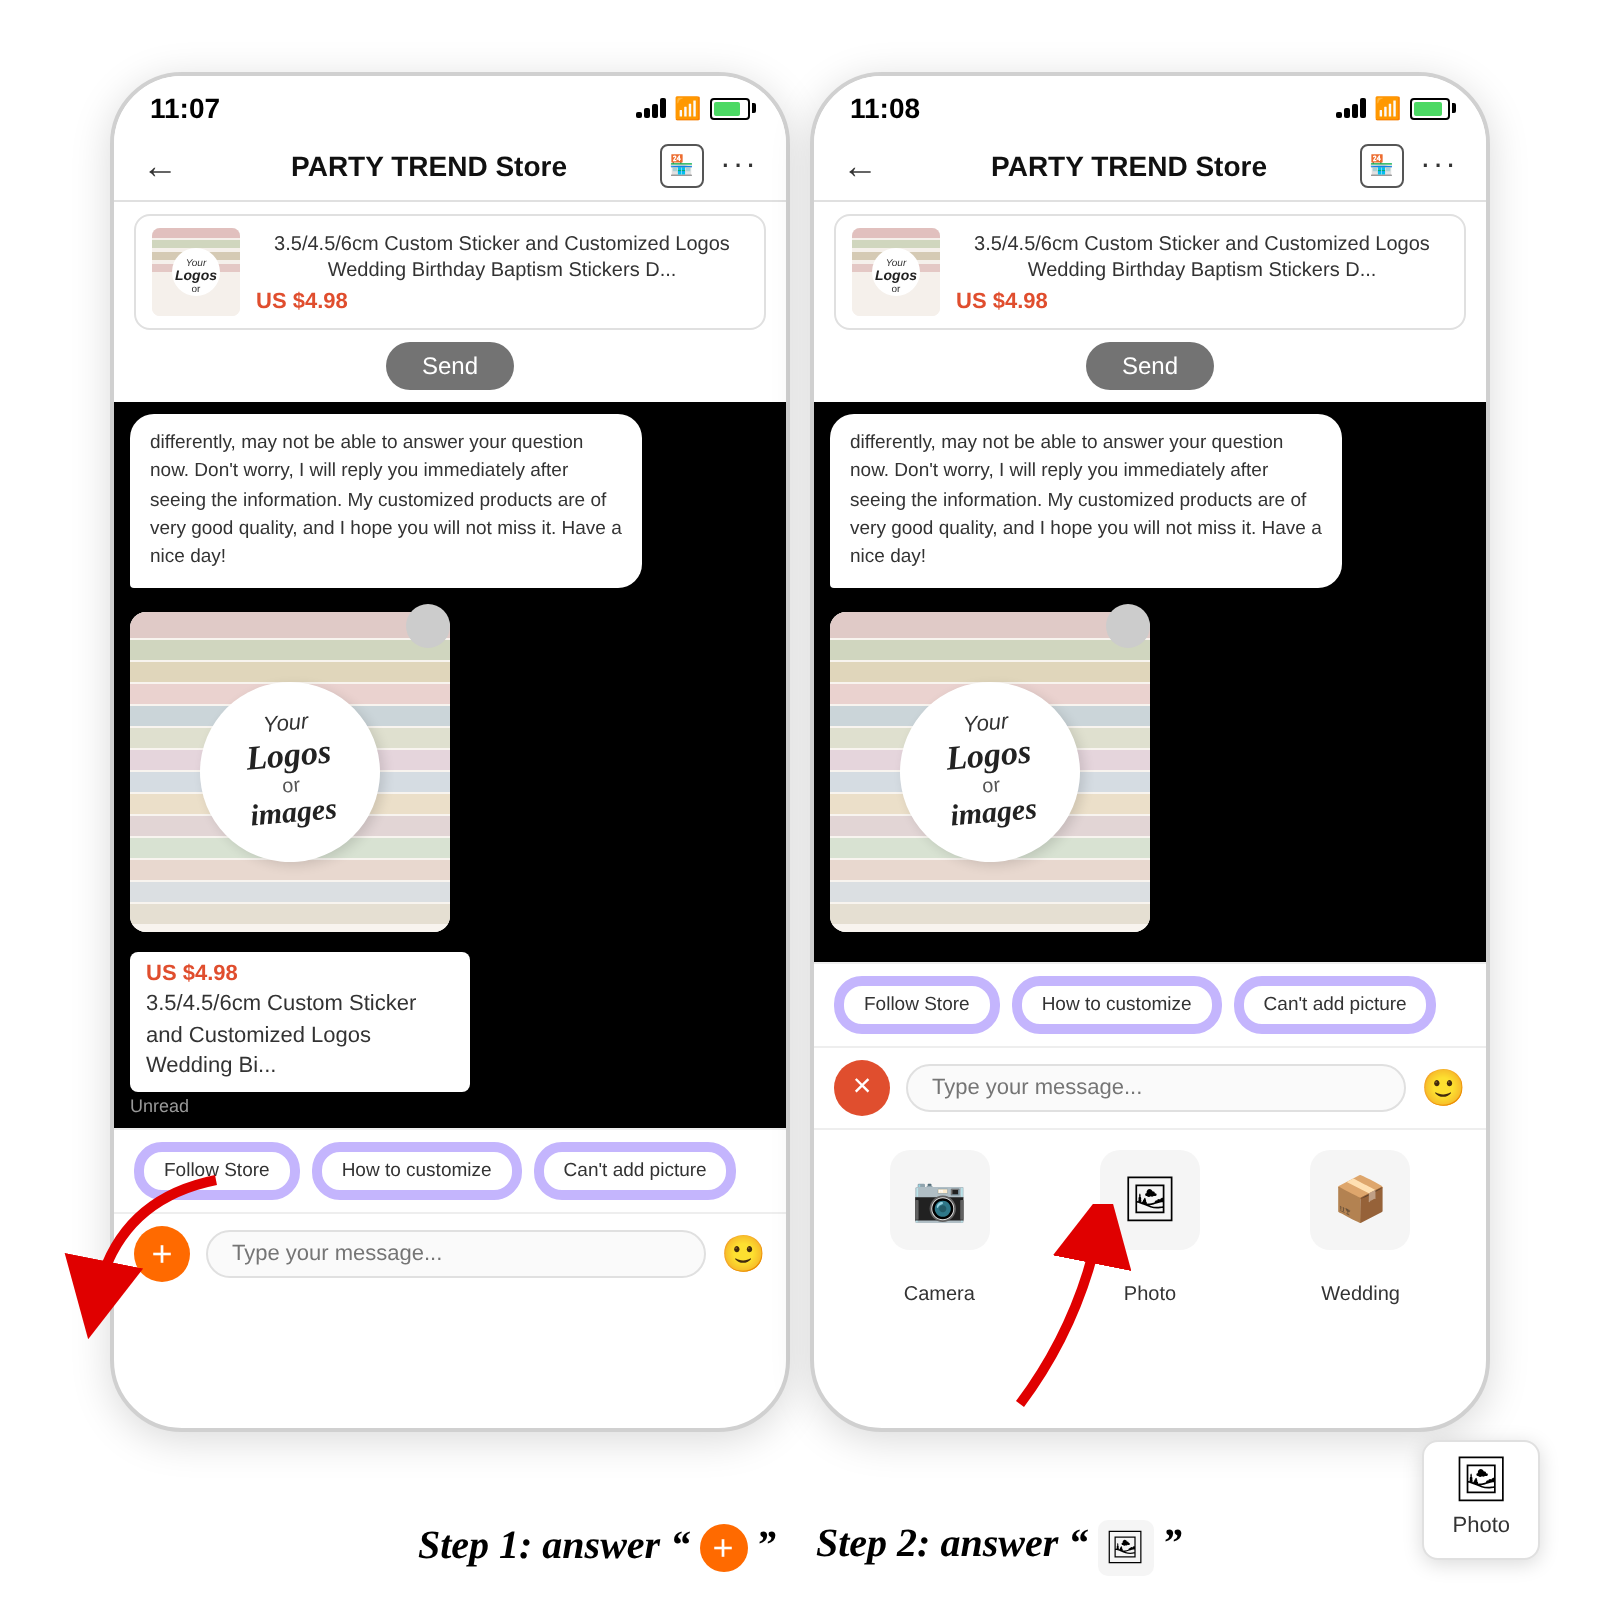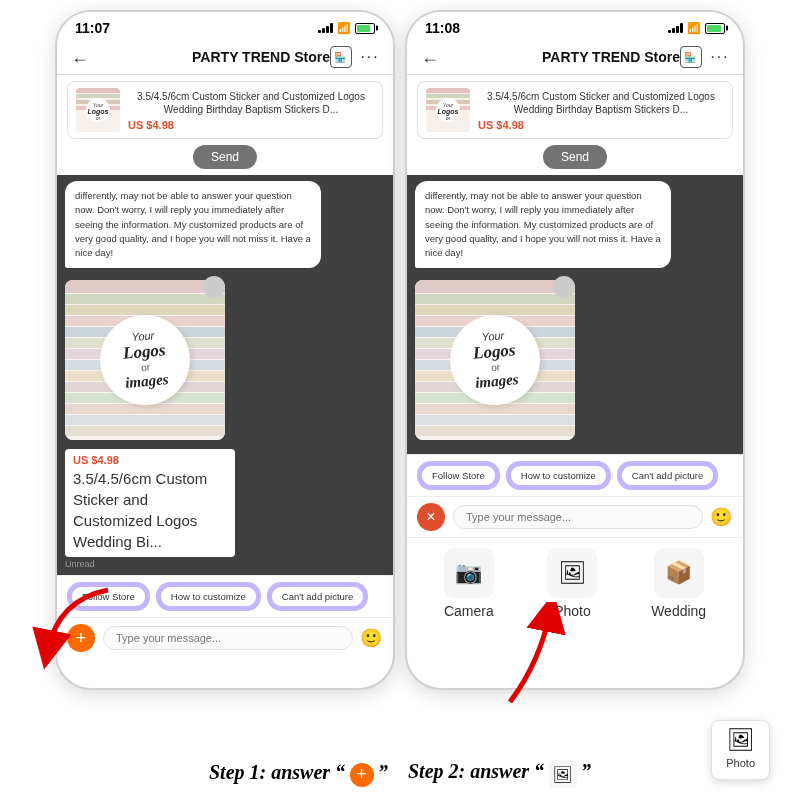--- a/index.html
+++ b/index.html
@@ -10,21 +10,21 @@
       font-family: -apple-system, BlinkMacSystemFont, 'Helvetica Neue', Arial, sans-serif;
       overflow: hidden;
       position: relative;
     }
 
     .page-container {
       display: flex;
       flex-direction: row;
       justify-content: center;
       align-items: flex-start;
-      padding: 10px 10px 10px 10px;
+      padding: 36px 10px 10px 10px;
       gap: 10px;
       position: relative;
     }
 
     
     .phone {
       width: 340px;
       height: 680px;
       background: #ffffff;
       border-radius: 36px;
@@ -105,21 +105,21 @@
       border-bottom: 1px solid #e0e0e0;
     }
     .nav-back {
       font-size: 18px;
       color: #333;
       margin-right: 10px;
       cursor: pointer;
     }
     .nav-title {
       flex: 1;
-      text-align: right;
+      text-align: center;
       font-size: 14px;
       font-weight: 600;
       color: #111;
     }
     .nav-icons {
       display: flex;
       gap: 8px;
       align-items: center;
     }
     .store-icon-box {
@@ -187,21 +187,21 @@
       font-size: 12px;
       cursor: pointer;
       display: block;
       margin: 0 auto 6px auto;
       width: fit-content;
     }
 
     
     .chat-area {
       padding: 6px 10px;
-      background: #404040;
+      background: #000000;
       flex: 1;
       overflow: hidden;
       min-height: 200px;
     }
     .chat-bubble-left {
       background: #fff;
       border-radius: 12px 12px 12px 2px;
       padding: 8px 10px;
       font-size: 9.5px;
       color: #333;
@@ -254,21 +254,21 @@
       position: absolute;
       right: 0;
       top: 0;
     }
     .price-red {
       color: #e04e2e;
       font-size: 11px;
       font-weight: 700;
     }
     .product-below-title {
-      font-size: 15px;
+      font-size: 11px;
       color: #333;
       line-height: 1.4;
       margin-top: 2px;
     }
     .unread-label {
       text-align: left;
       font-size: 9px;
       color: #999;
       margin-top: 2px;
       padding-right: 4px;
@@ -368,22 +368,23 @@
       width: 50px;
       height: 50px;
       background: #f5f5f5;
       border-radius: 10px;
       display: flex;
       align-items: center;
       justify-content: center;
       font-size: 22px;
     }
     .media-btn-label {
-      font-size: 14px;
+      font-size: 10px;
       color: #333;
+      margin-top: 12px;
     }
 
     
     .red-arrow-left {
       position: absolute;
       bottom: 90px;
       left: 20px;
       width: 100px;
       height: 100px;
     }

